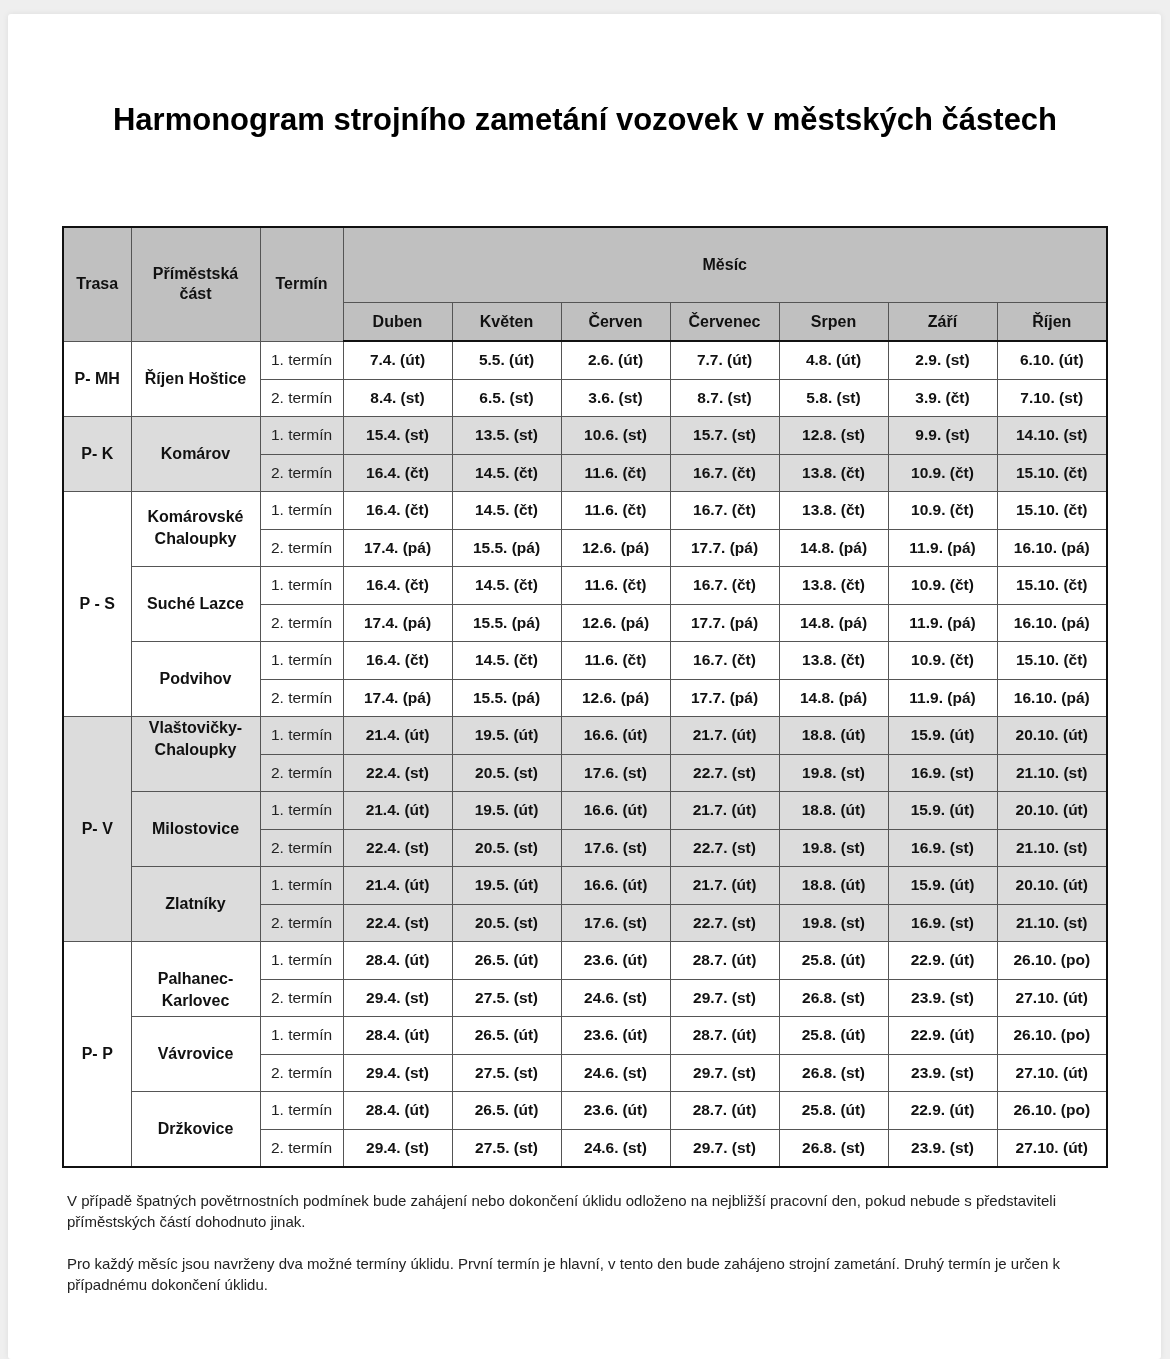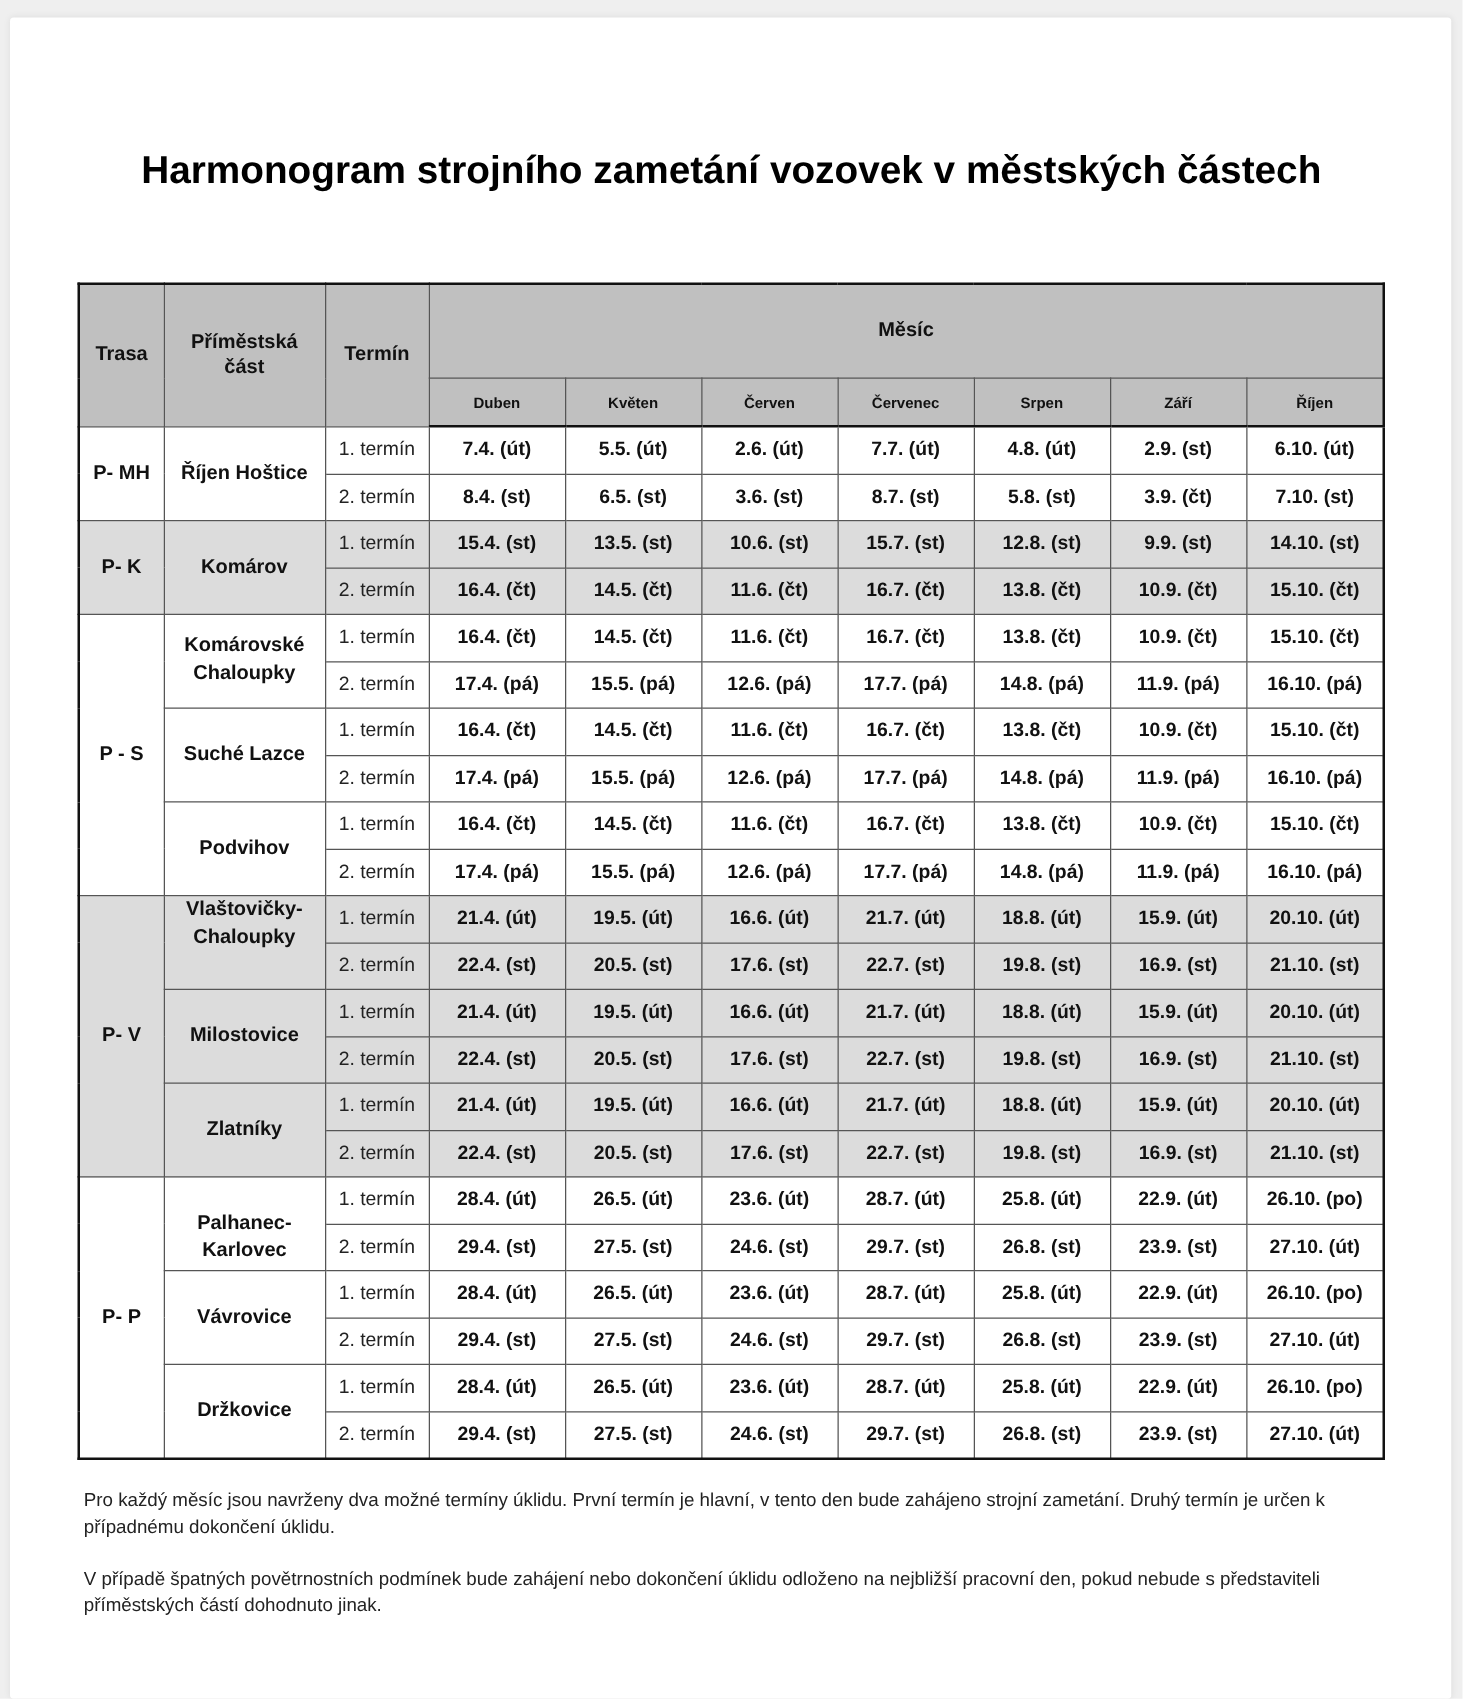--- a/index.html
+++ b/index.html
@@ -6,34 +6,34 @@
   body {
     width:1170px; height:1359px; background:#efefef; position:relative; overflow:hidden;
     font-family:"Liberation Sans", sans-serif; color:#111;
   }
   .page {
     position:absolute; left:8px; top:14px; width:1153px; height:1345px;
     background:#fff; border-radius:3px;
     box-shadow:0 0 6px rgba(0,0,0,0.08);
   }
   .title {
-    position:absolute; left:0; top:116px; width:1170px; text-align:center;
+    position:absolute; left:0; top:100px; width:1170px; text-align:center;
     font-weight:bold; font-size:31px; line-height:39px; color:#000;
   }
   table.sched {
     position:absolute; left:62px; top:226px; width:1044px;
     border-collapse:collapse; table-layout:fixed;
     font-size:15.5px;
   }
   table.sched td, table.sched th {
     border:1px solid #555; text-align:center; vertical-align:middle; padding:0;
   }
   th { background:#c0c0c0; font-weight:bold; }
   th.mesic { height:74px; font-size:16px; border-bottom:1px solid #555; }
-  th.month { height:37px; font-size:12px;margin-top:16px; }
+  th.month { height:37px; font-size:16px;margin-top:16px; }
   th.big { font-size:16px; line-height:20px; }
   td { height:36.5px; }
   td.date { font-weight:bold; }
   td.term { font-weight:normal; color:#222; }
   td.trasa { font-weight:bold; font-size:16px; }
   td.part { font-weight:bold; font-size:16px; text-align:left; padding-left:22px; line-height:22px; }
   tr.shade td { background:#dcdcdc; }
   
   .thick-top td { border-top:2.5px solid #111; }
   table.sched { border:2.5px solid #111; }
@@ -323,15 +323,15 @@
         <td class="date">24.6. (st)</td>
         <td class="date">29.7. (st)</td>
         <td class="date">26.8. (st)</td>
         <td class="date">23.9. (st)</td>
         <td class="date">27.10. (út)</td>
       </tr>
     </tbody>
 </table>
 
 <div class="notes">
+  <p>V případě špatných povětrnostních podmínek bude zahájení nebo dokončení úklidu odloženo na nejbližší pracovní den, pokud nebude s představiteli příměstských částí dohodnuto jinak.</p>
   <p>Pro každý měsíc jsou navrženy dva možné termíny úklidu. První termín je hlavní, v tento den bude zahájeno strojní zametání. Druhý termín je určen k případnému dokončení úklidu.</p>
-  <p>V případě špatných povětrnostních podmínek bude zahájení nebo dokončení úklidu odloženo na nejbližší pracovní den, pokud nebude s představiteli příměstských částí dohodnuto jinak.</p>
 </div>
 
 </body></html>

